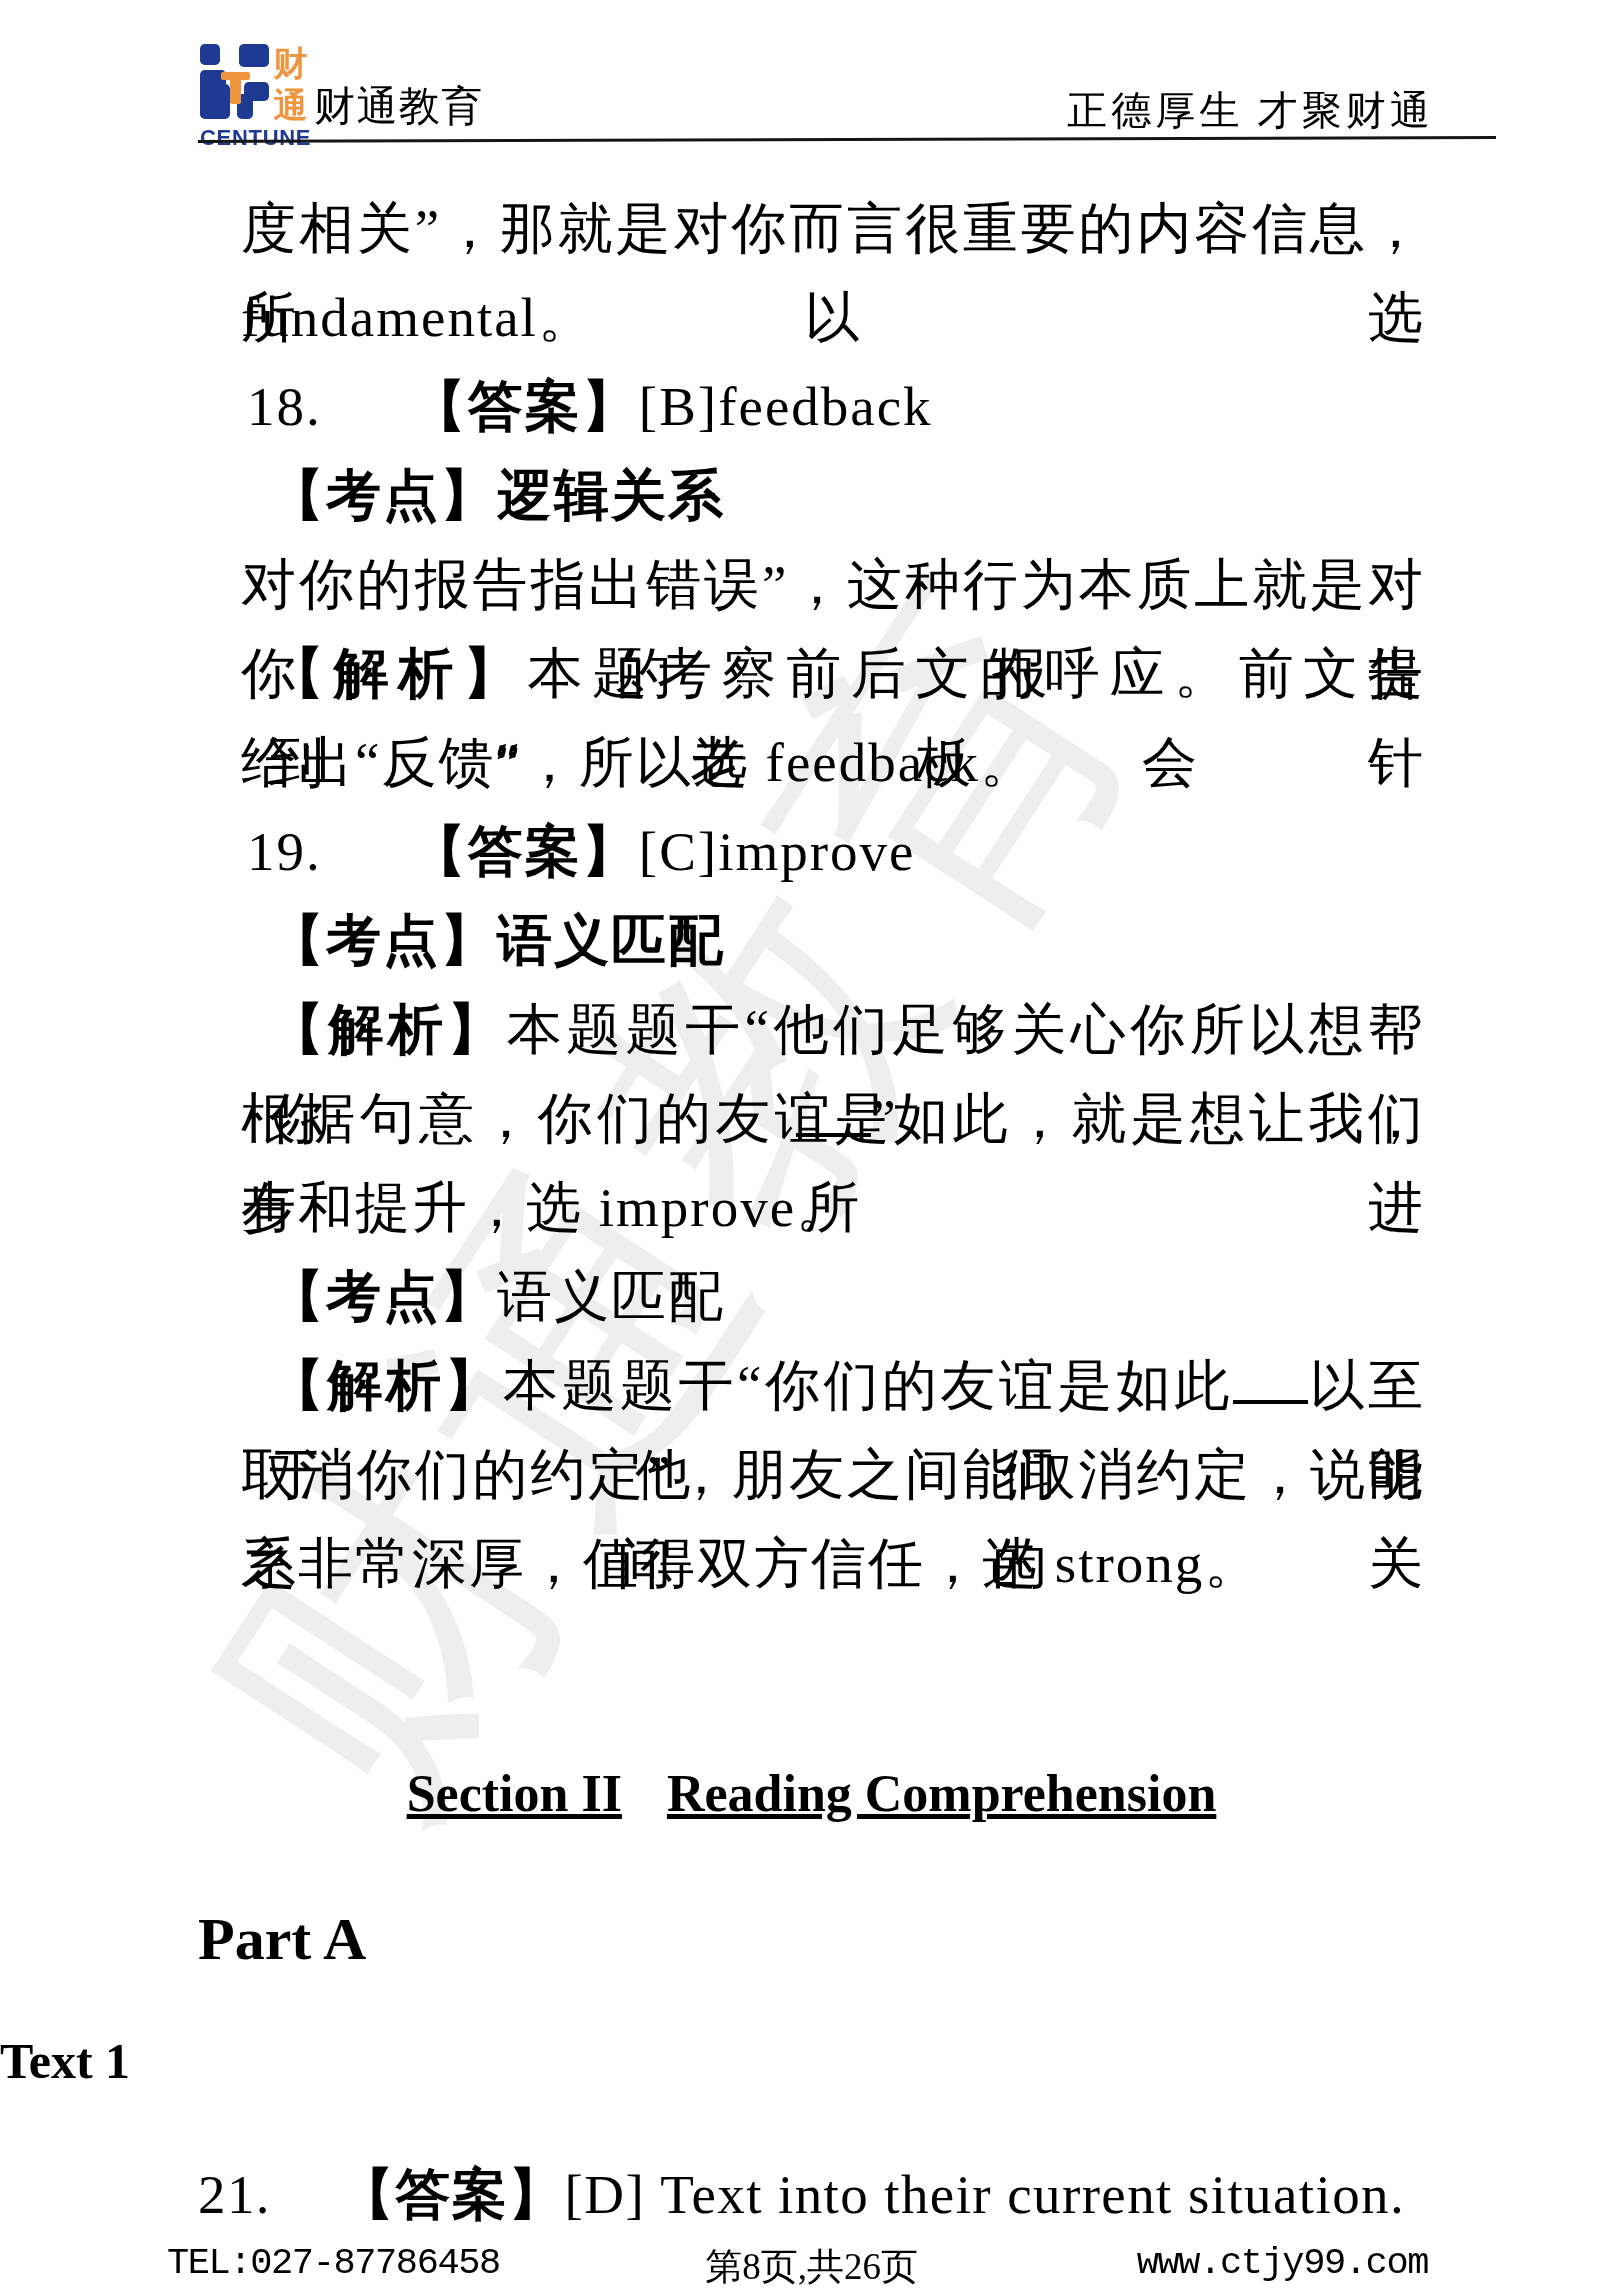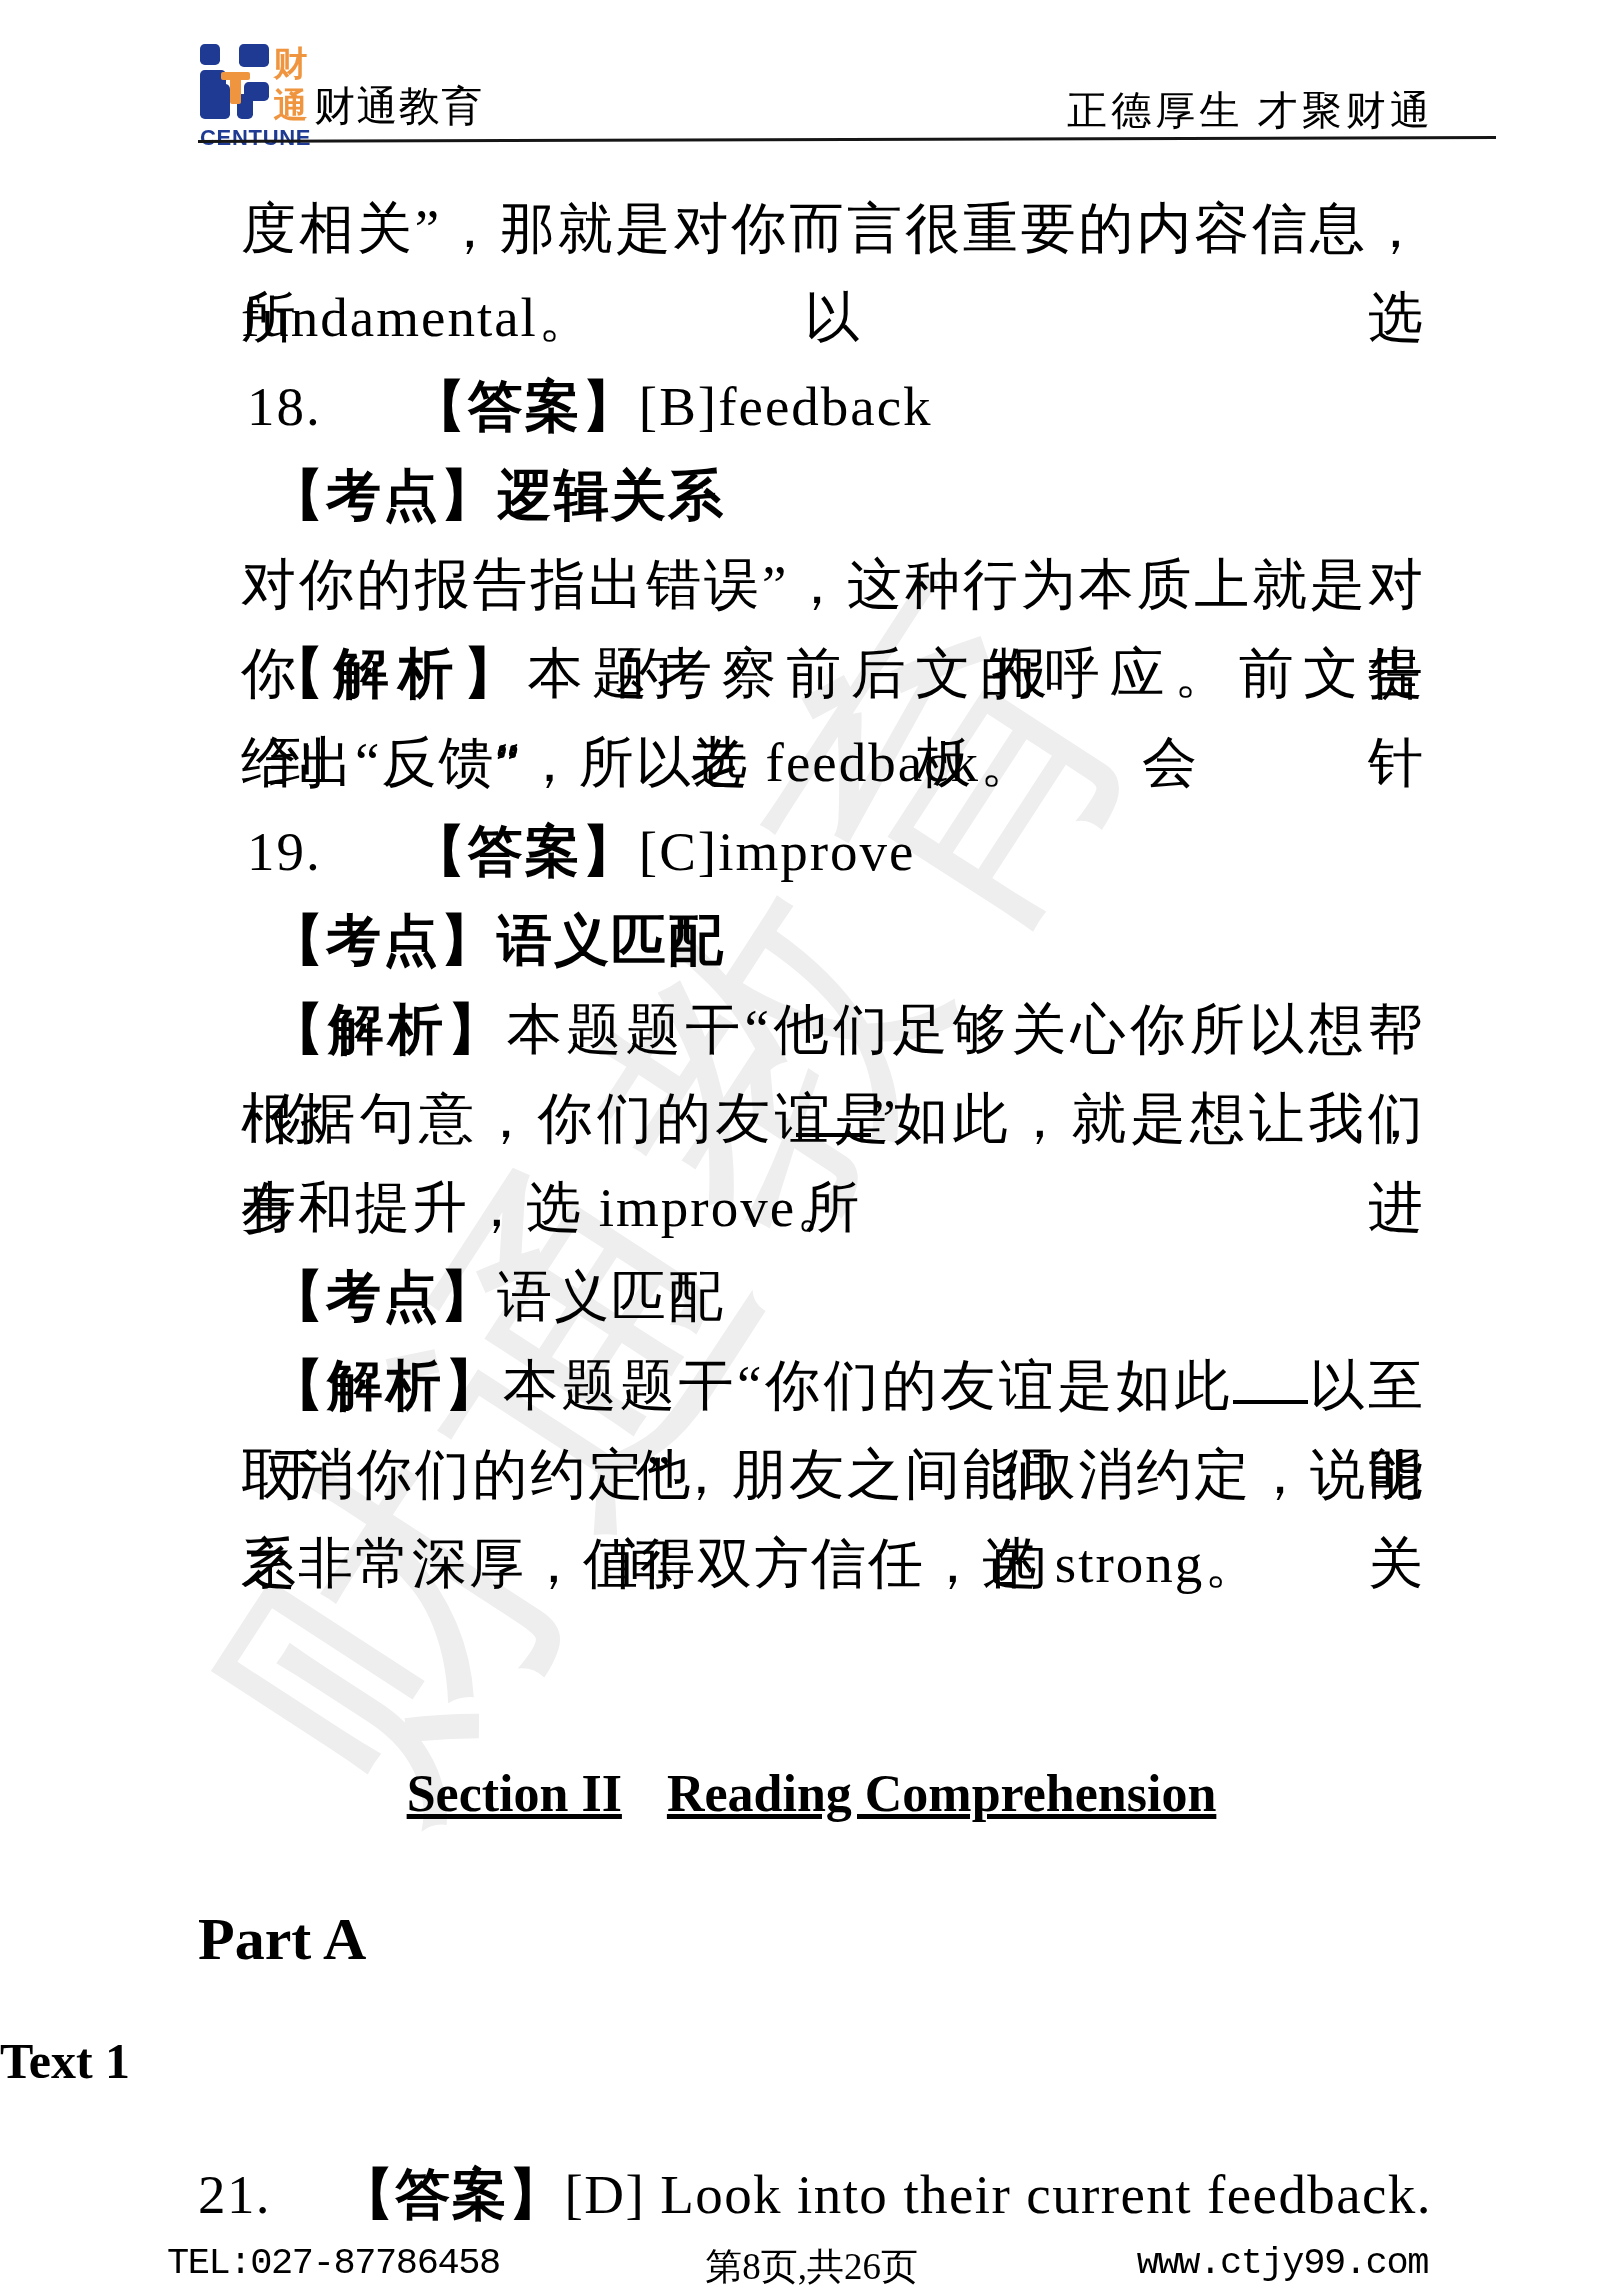--- a/index.html
+++ b/index.html
@@ -108,21 +108,21 @@
     <div class="line ind-br"><span class="b">【考点】</span><span>语义匹配</span></div>
     <div class="line just ind-br"><span class="b">【解析】</span><span>本题题干“你们的友谊是如此</span><span class="blank"></span><span>以至于他们能</span></div>
     <div class="line just">取消你们的约定”，朋友之间能取消约定，说明之间的关</div>
     <div class="line">系非常深厚，值得双方信任，选 strong。</div>
   </div>
 
   <div class="sec-title"><span>Section II</span><span class="wgap"></span><span>Reading Comprehension</span></div>
   <div class="part-a">Part A</div>
   <div class="text-1">Text 1</div>
 
-  <div class="item21"><span>21.</span><span class="gap-sm"></span><span class="b">【答案】</span><span>[D] Look into their current feedback.</span></div>
+  <div class="item21"><span>21.</span><span class="gap-sm"></span><span class="b">【答案】</span><span>[D] Text into their current situation.</span></div>
 
   <div class="footer">
     <span class="f-tel">TEL:027-87786458</span>
     <span class="f-page">第8页,共26页</span>
     <span class="f-site">www.ctjy99.com</span>
   </div>
 
 </div>
 
 

